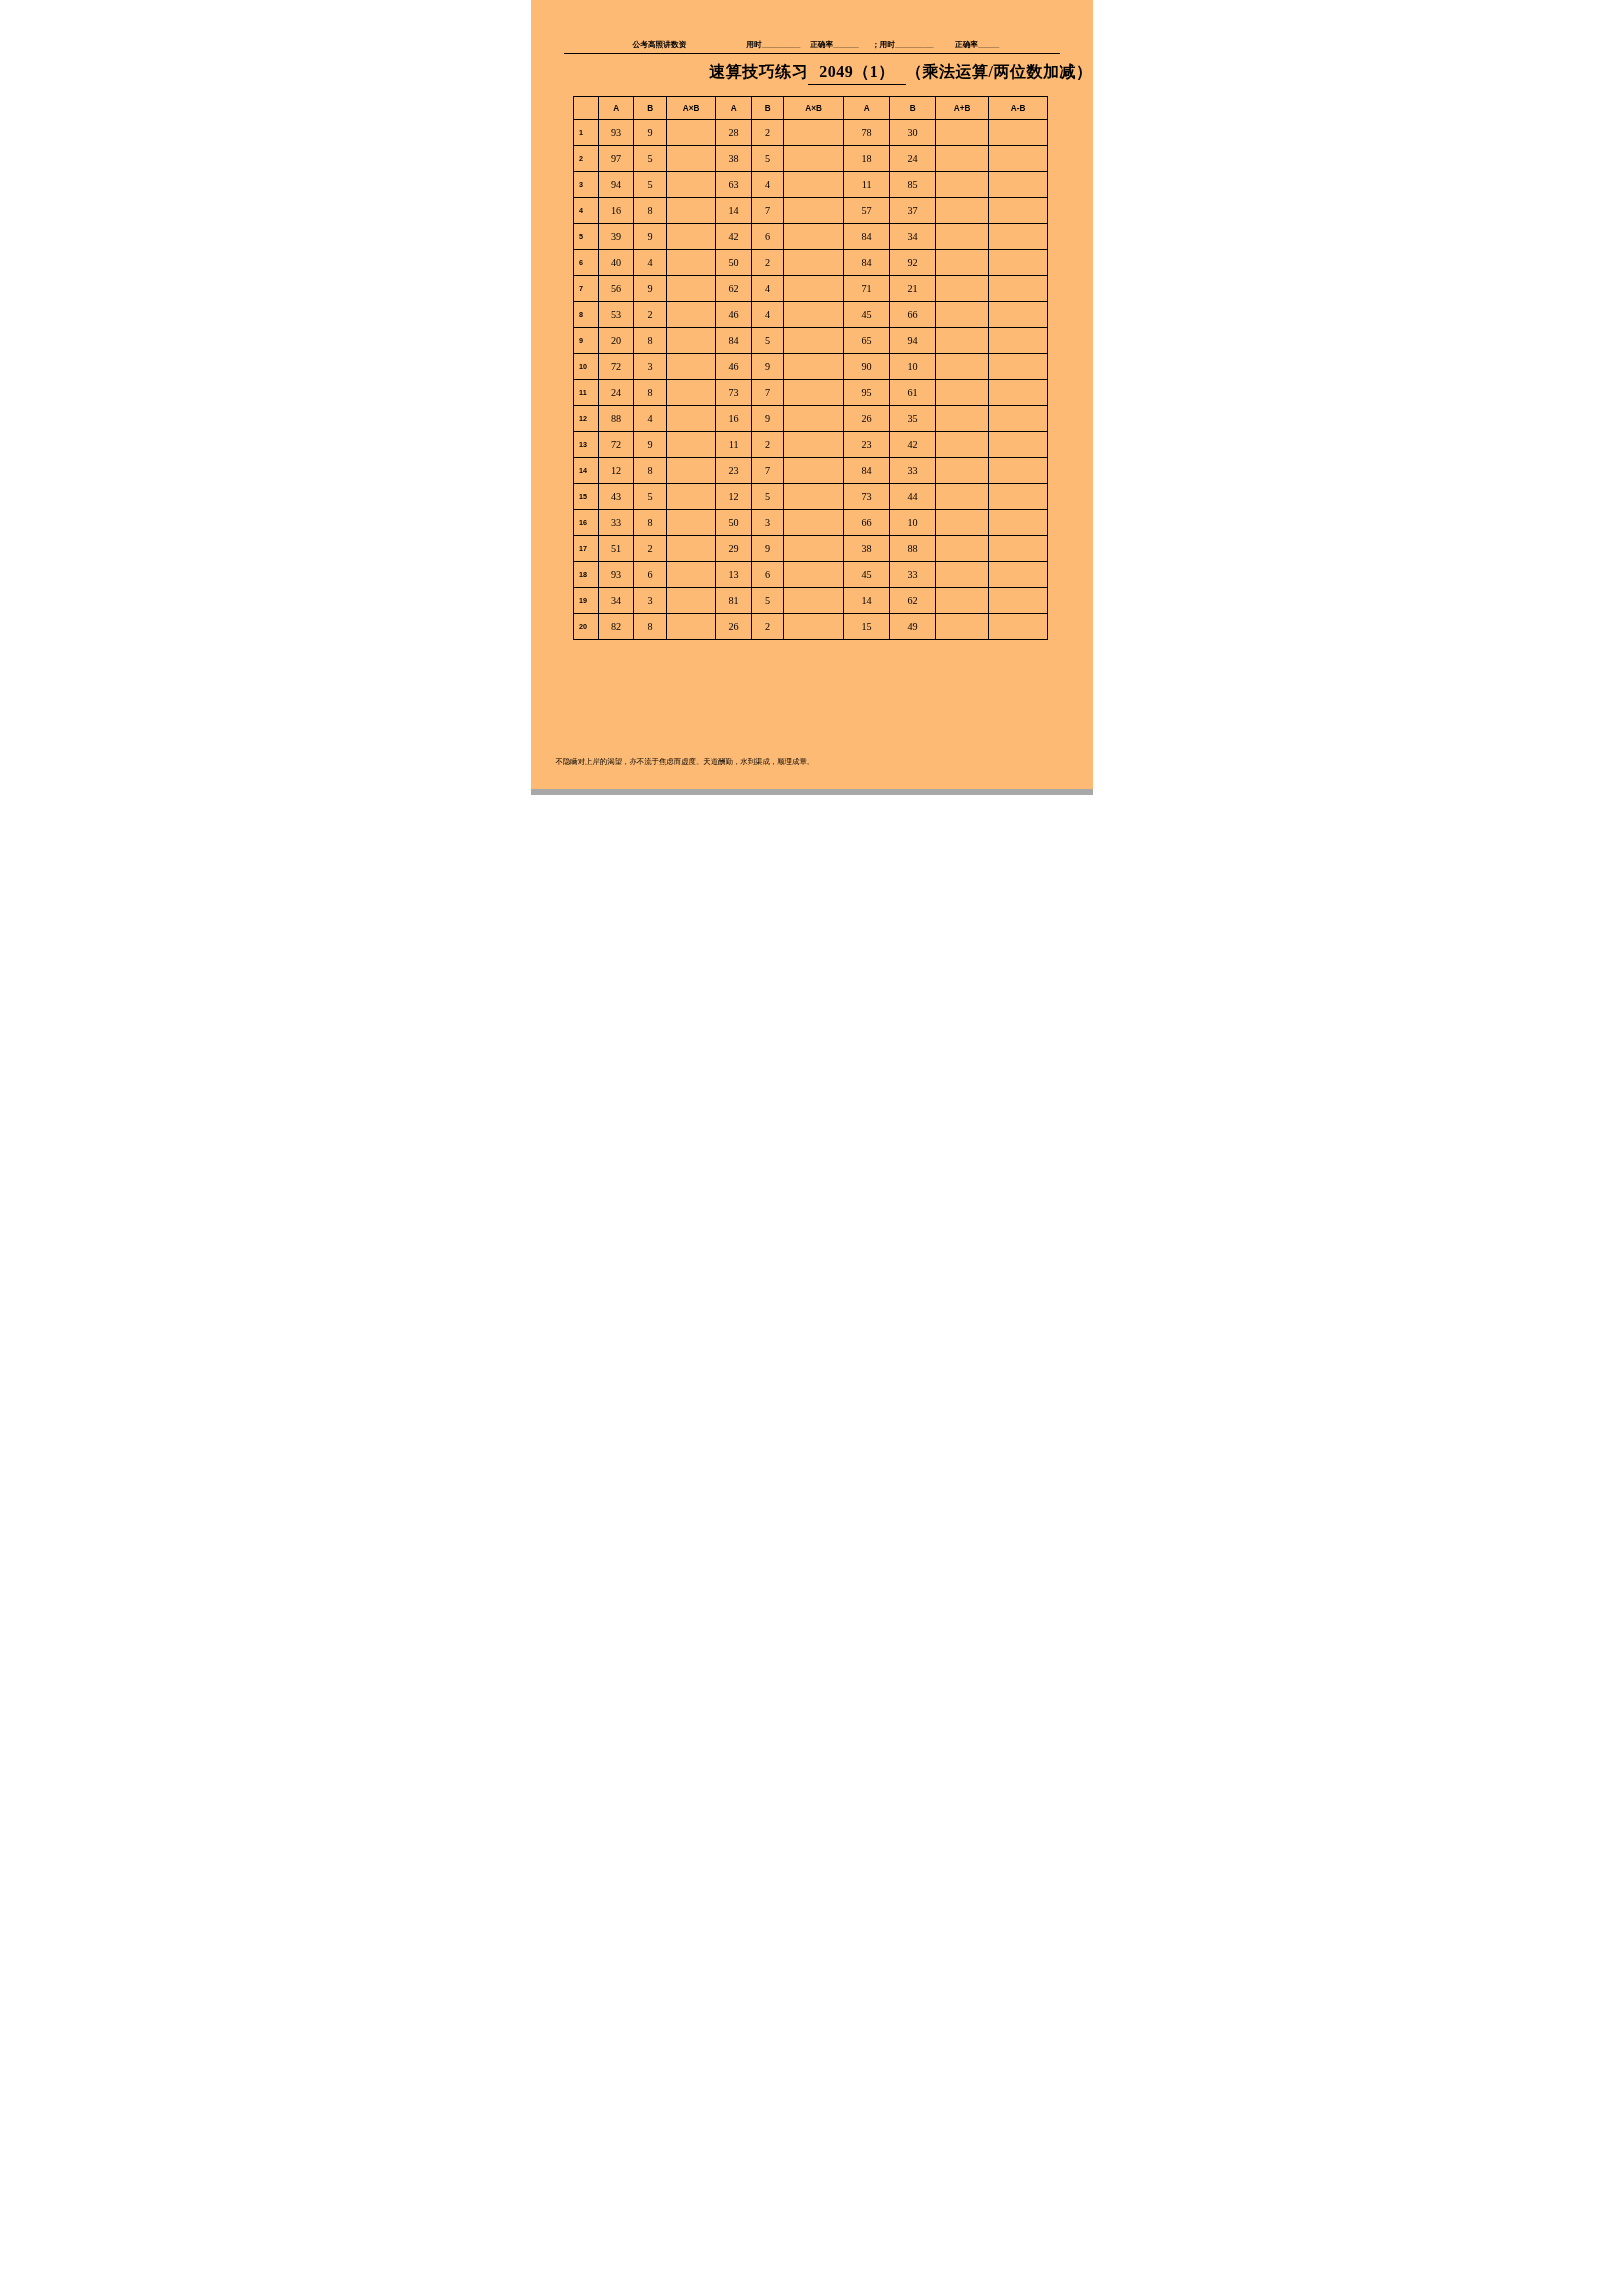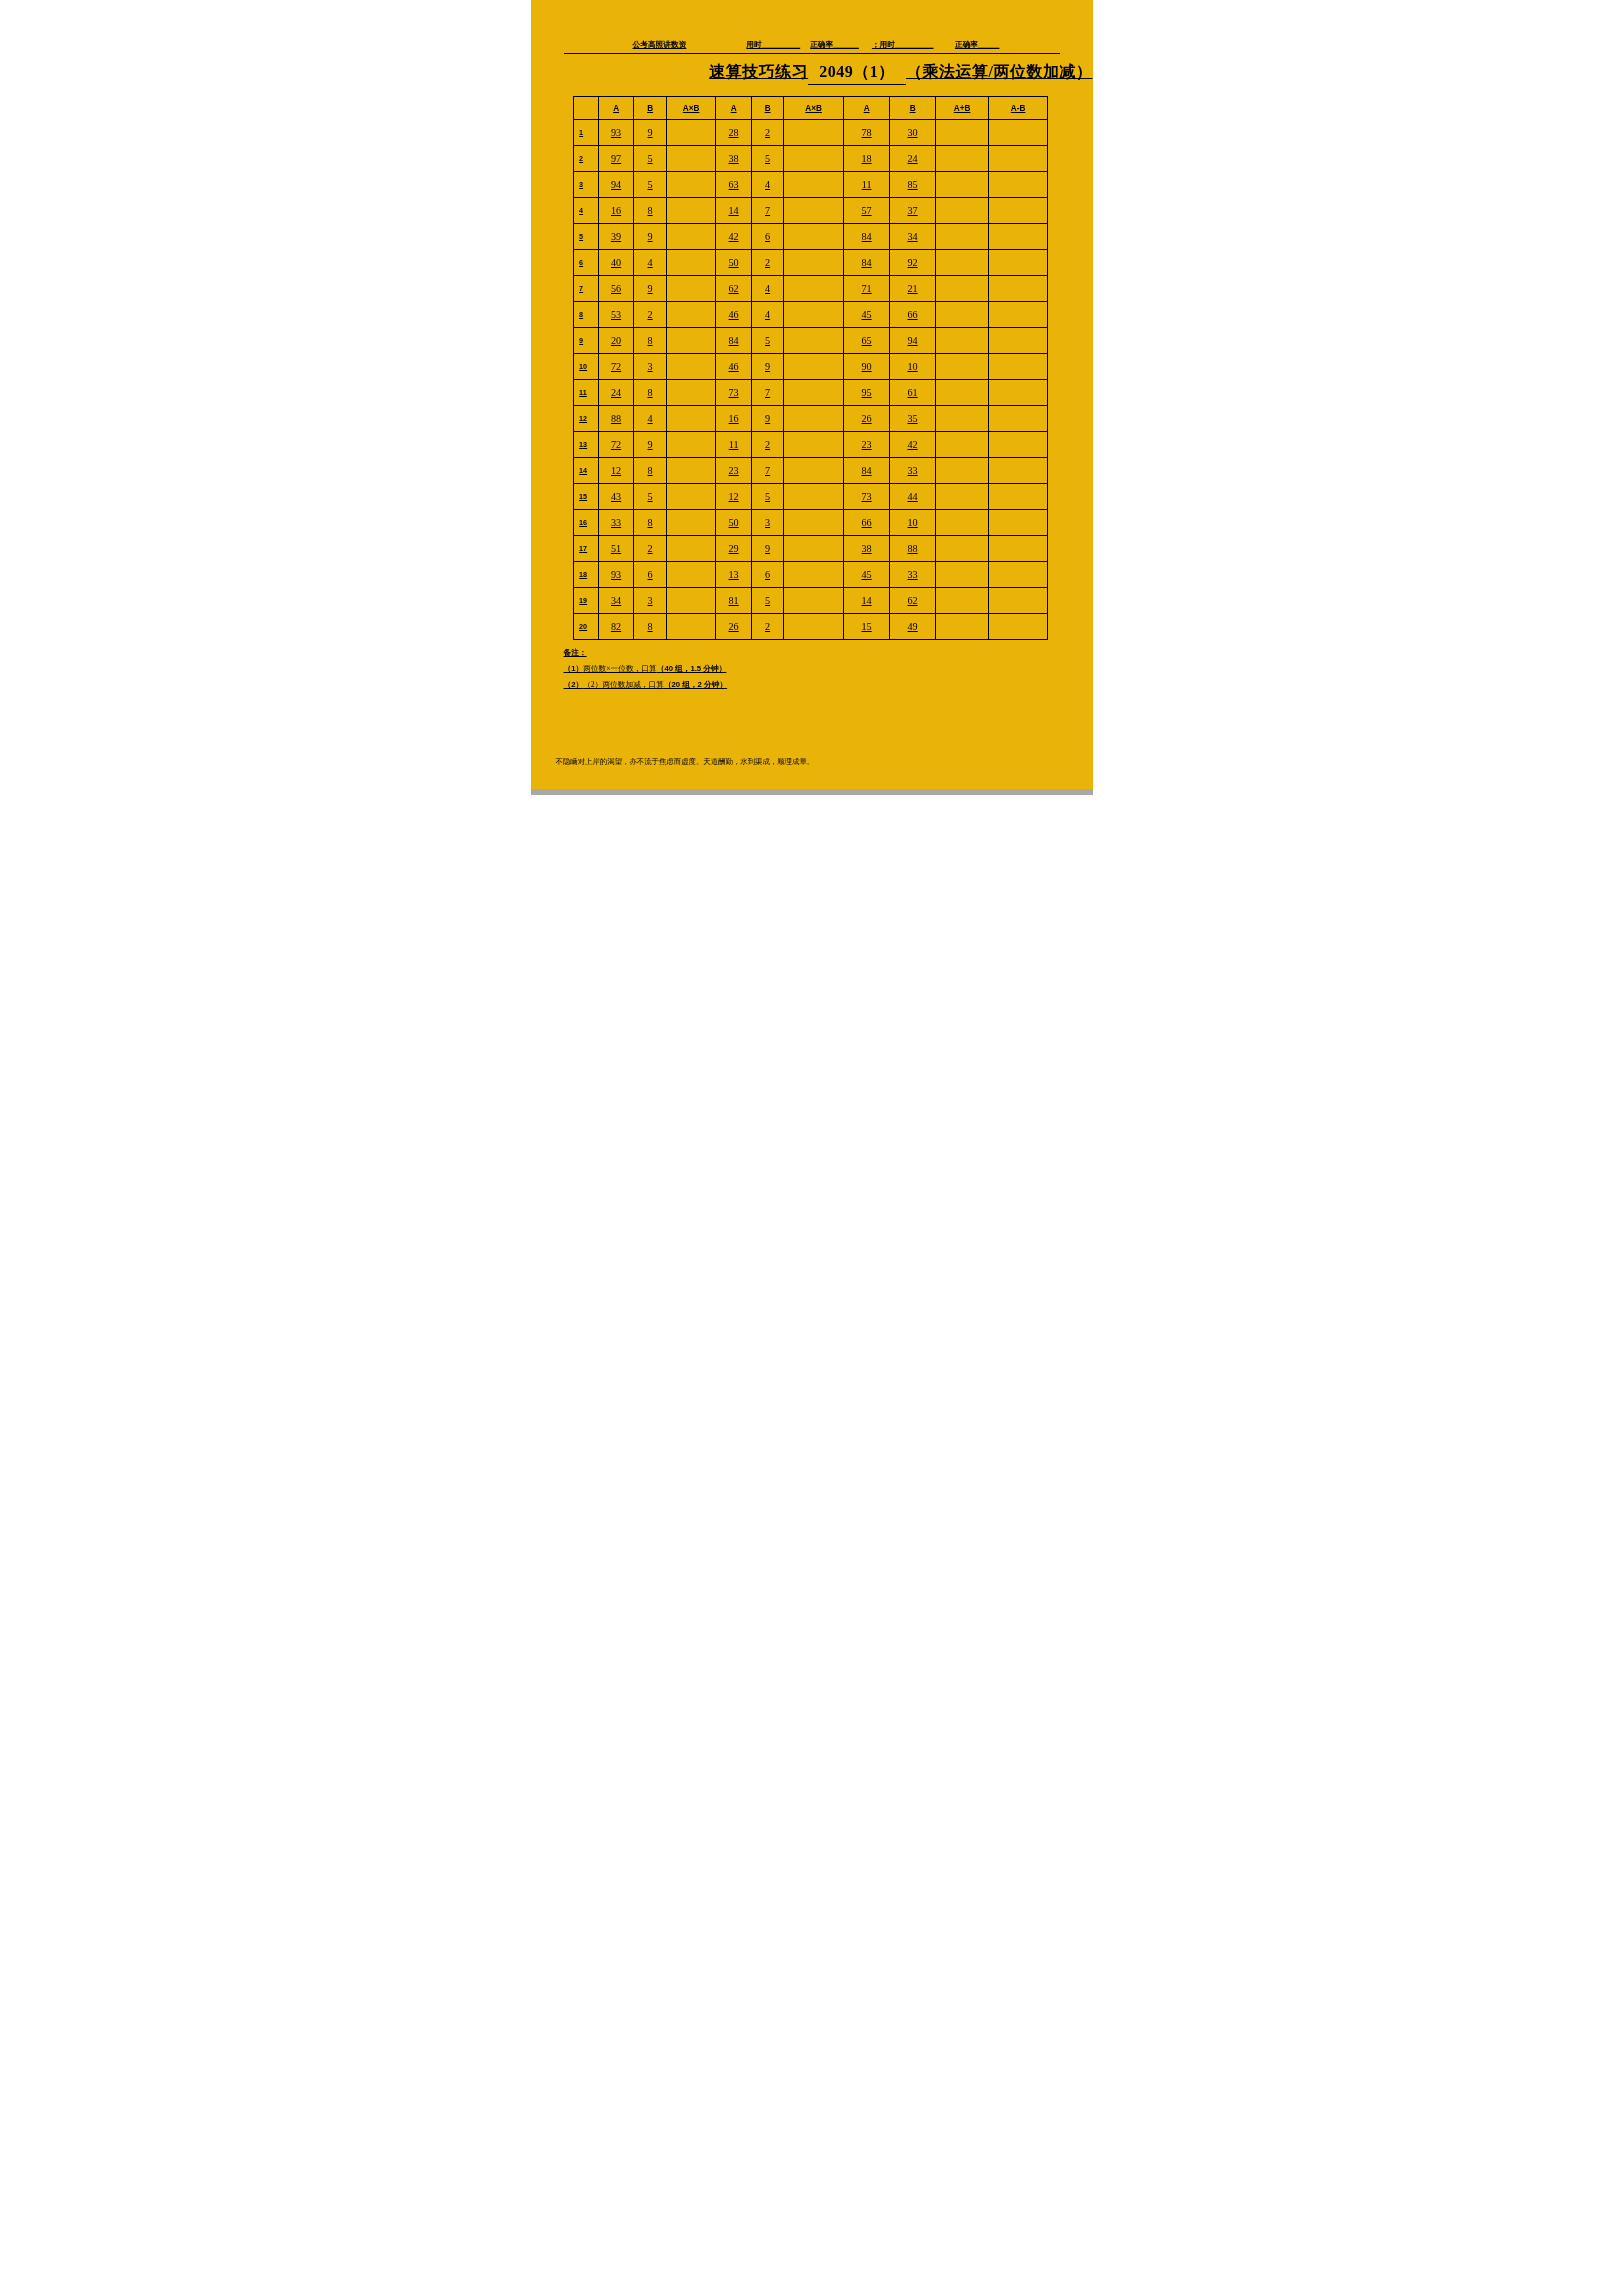--- a/index.html
+++ b/index.html
@@ -4,23 +4,22 @@
 <style>
   * { margin: 0; padding: 0; box-sizing: border-box; }
   html, body { background: #ffffff; }
   body { font-family: "Liberation Serif", serif; color: #000; }
 
   .page {
     position: relative;
     width: 562px;
     height: 795px;
     margin: 0 auto;
-    background: #eab308;
+    background: #fdba74;
     overflow: hidden;
-    text-decoration: underline;
   }
 
   
   .top-header {
     margin: 40px 33px 0 33px;
     padding-bottom: 2.6px;
     border-bottom: 1px solid #000;
     display: flex;
     align-items: baseline;
     font-family: "Liberation Sans", sans-serif;
@@ -418,24 +417,19 @@
           <td>2</td>
           <td></td>
           <td>15</td>
           <td>49</td>
           <td></td>
           <td></td>
         </tr>
       </tbody>
   </table>
 
-  <div class="notes">
-    <div class="notes-heading">备注：</div>
-    <div class="note-line"><span class="b">（1）</span><span>两位数×一位数，口算</span><span class="b">（40 组，1.5 分钟）</span></div>
-    <div class="note-line"><span class="b">（2）</span><span>（2）两位数加减，口算</span><span class="b">（20 组，2 分钟）</span></div>
-  </div>
 
   <div class="footer-quote">不隐瞒对上岸的渴望，亦不流于焦虑而虚度。天道酬勤，水到渠成，顺理成章。</div>
 
   <div class="bottom-edge"></div>
 
 </div>
 
 
 </body></html>

